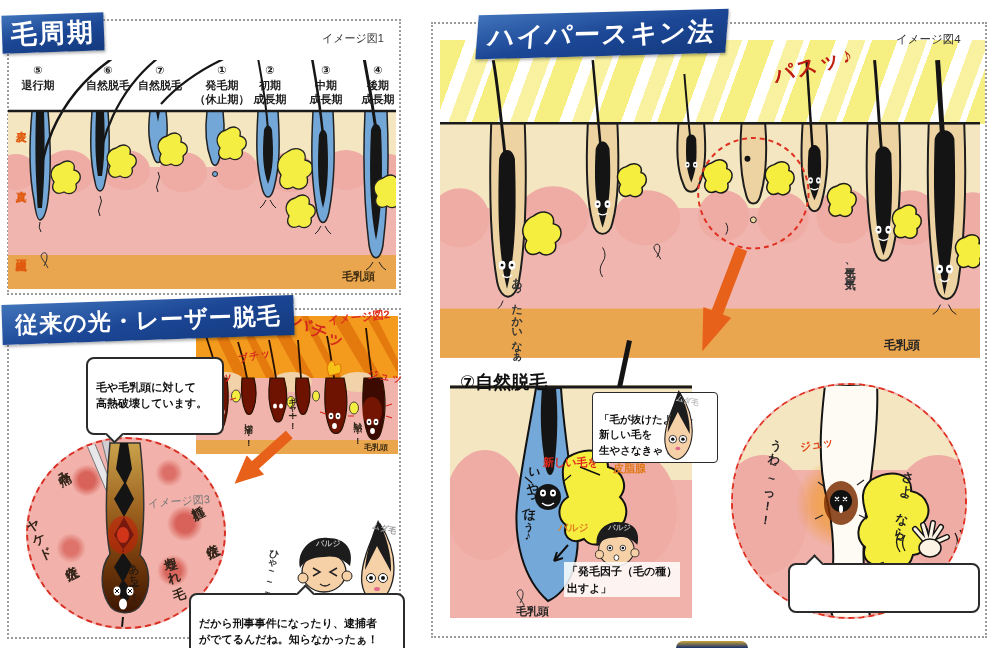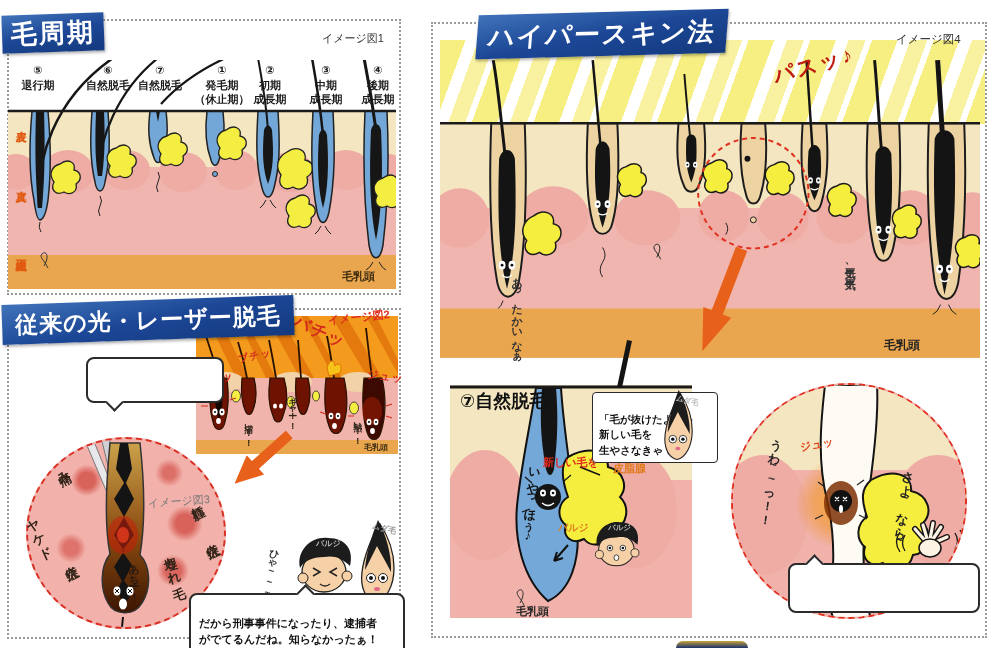--- a/index.html
+++ b/index.html
@@ -194,20 +194,22 @@
   <div class="sfx" style="left:292px;top:320px;font-size:17px;transform:rotate(24deg);">バチッ</div>
   <div class="sfx" style="left:238px;top:349px;font-size:10px;transform:rotate(-12deg);">ブチッ</div>
   <div class="sfx" style="left:197px;top:371px;font-size:11px;transform:rotate(-8deg);">ブチッ</div>
   <div class="sfx" style="left:367px;top:369px;font-size:11px;transform:rotate(8deg);">ジュッ</div>
   <div class="lbl v" style="left:287px;top:390px;font-size:9px;color:#2e2418;">ギャー!!</div>
   <div class="lbl v" style="left:243px;top:418px;font-size:9px;color:#2e2418;">痛い!!</div>
   <div class="lbl v" style="left:352px;top:416px;font-size:9px;color:#2e2418;">熱い!!</div>
   <div class="lbl" style="left:364px;top:443px;font-size:8px;color:#3a2a10;">毛乳頭</div>
 
   <div class="bubble" style="left:86px;top:357px;width:118px;">
+    <span>毛や毛乳頭に対して
+高熱破壊しています。</span>
     <span class="tail down" style="left:20px;bottom:-8px;"></span>
   </div>
 
   <div class="arrow" style="left:225px;top:446px;width:74px;height:26px;transform:rotate(-42deg);"></div>
 
   <div class="abs" style="left:26px;top:437px;width:196px;height:188px;border-radius:50%;border:2px dashed #d93025;overflow:hidden;z-index:5;
        background:
         radial-gradient(circle at 30% 22%, rgba(190,20,10,.5) 0 8px, transparent 16px),
         radial-gradient(circle at 72% 18%, rgba(190,20,10,.42) 0 6px, transparent 14px),
         radial-gradient(circle at 80% 45%, rgba(190,20,10,.5) 0 9px, transparent 18px),
@@ -403,21 +405,21 @@
       <circle cx="93" cy="108" r="1.3" fill="#111"></circle>
         <circle cx="103" cy="108" r="1.3" fill="#111"></circle>
       <path d="M92,118 q6,5 12,0" stroke="#fff" stroke-width="1.5" fill="none"></path>
       <path d="M82,98 l-7,-6 M114,96 l7,-6 M80,124 l-8,3" stroke="#141414" stroke-width="1.2"></path>
       <path d="M130,82 L150,90" stroke="#111" stroke-width="1.5"></path>
       <path d="M118,160 L104,176 M104,176 l9,-3 M104,176 l3,-9" stroke="#111" stroke-width="2" fill="none"></path>
       <path d="M70,218 c6,-10 2,-16 -2,-12 c-3,3 2,6 6,14" stroke="#333" fill="none"></path>
       <line x1="0" y1="2" x2="242" y2="2" stroke="#1a1a1a" stroke-width="3"></line>
     </svg>
   </div>
-  <div class="lbl" style="left:460px;top:391px;font-size:18px;color:#111;">⑦自然脱毛</div>
+  <div class="lbl" style="left:460px;top:372px;font-size:18px;color:#111;">⑦自然脱毛</div>
   <div class="bubble" style="left:592px;top:392px;width:112px;border-width:1.5px;border-radius:4px;font-size:10.5px;padding:4px 6px;">
     <span>「毛が抜けたよ～～
 新しい毛を
 生やさなきゃ！」</span>
   </div>
 
   <div class="abs" style="left:655px;top:390px;z-index:32;">
     <svg width="44" height="78" viewBox="0 0 52 92">
       <path d="M30,4 C38,16 44,32 44,48 C44,66 36,80 26,82 C16,80 10,68 12,52 C14,36 22,16 30,4 Z" fill="#f6d0a6" stroke="#222" stroke-width="1.3"></path>
       <path d="M28,0 C20,20 16,36 15,50 C20,40 24,32 27,26 C30,32 36,42 41,52 C42,36 36,14 28,0 Z" fill="#1c1c1c"></path>
@@ -443,20 +445,22 @@
         <circle cx="53" cy="42" r="5" fill="#f6d0a6" stroke="#222"></circle>
       <circle cx="22" cy="36" r="3.5" fill="#fff" stroke="#222"></circle>
         <circle cx="38" cy="36" r="3.5" fill="#fff" stroke="#222"></circle>
       <circle cx="22" cy="36" r="1.6" fill="#111"></circle>
         <circle cx="38" cy="36" r="1.6" fill="#111"></circle>
       <ellipse cx="30" cy="48" rx="3" ry="3.5" fill="#fff" stroke="#222"></ellipse>
     </svg>
   </div>
   <div class="lbl" style="left:608px;top:523px;font-size:7.5px;color:#bbb;">バルジ</div>
 
+  <div class="lbl pre" style="left:564px;top:562px;font-size:11px;color:#111;line-height:1.5;background:rgba(255,255,255,.85);padding:1px 3px;">「発毛因子（毛の種）
+出すよ」</div>
   <div class="lbl" style="left:516px;top:605px;font-size:11px;color:#222;">毛乳頭</div>
 
   <div class="abs" style="left:731px;top:383px;width:232px;height:232px;border-radius:50%;border:2.5px dashed #e03020;overflow:hidden;background:#f0b2aa;z-index:5;">
     <svg width="232" height="232" viewBox="0 0 232 232">
       <defs>
         <radialGradient id="glowG">
           <stop offset="0" stop-color="rgba(249,184,62,1)"></stop>
             <stop offset=".6" stop-color="rgba(240,150,40,.55)"></stop>
             <stop offset="1" stop-color="rgba(240,150,40,0)"></stop>
         </radialGradient>

